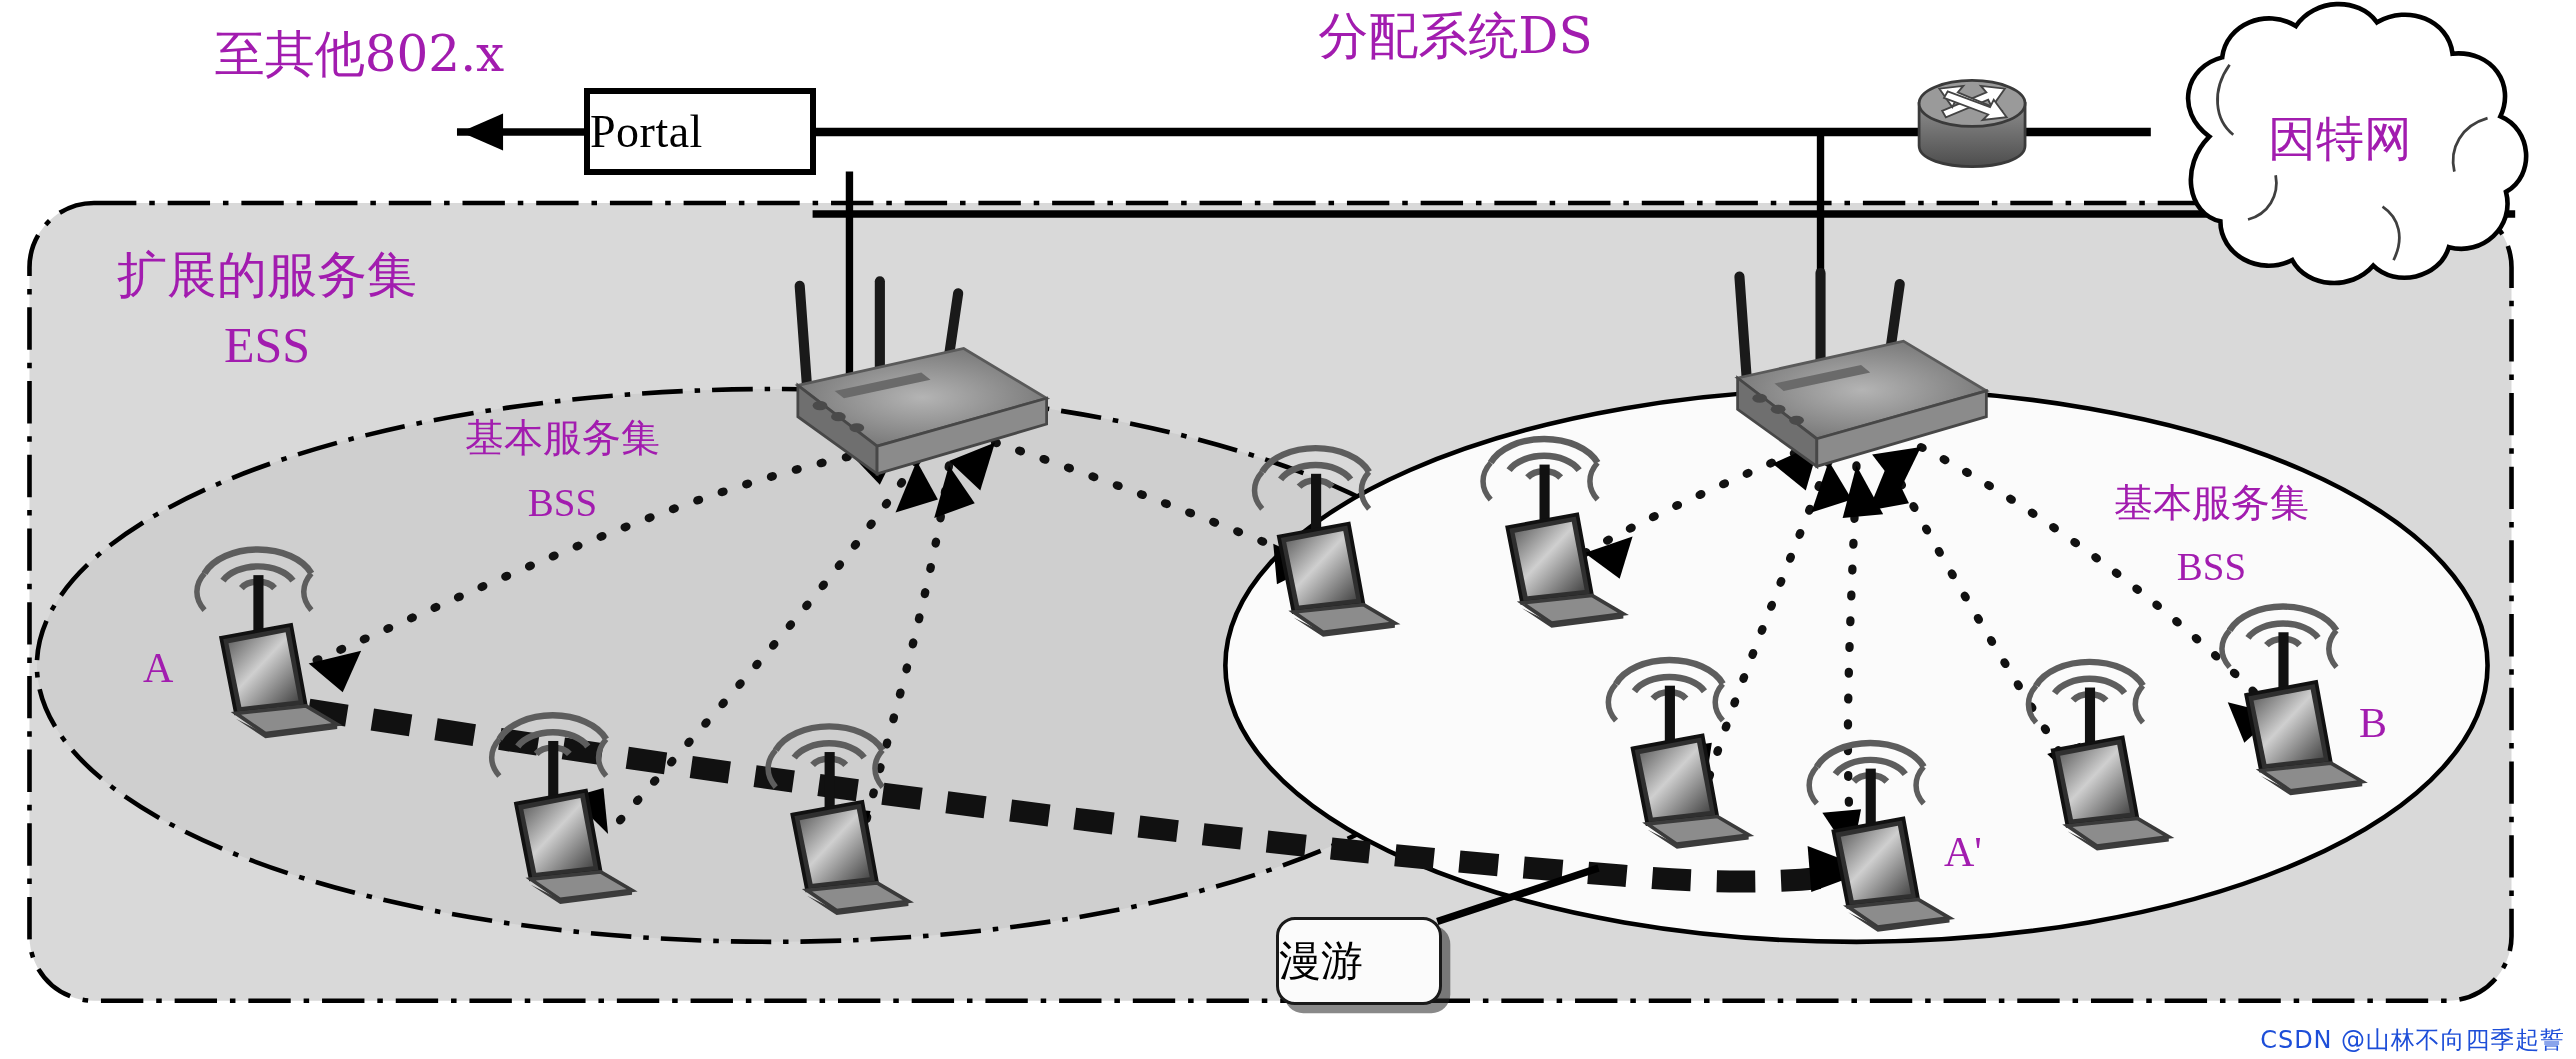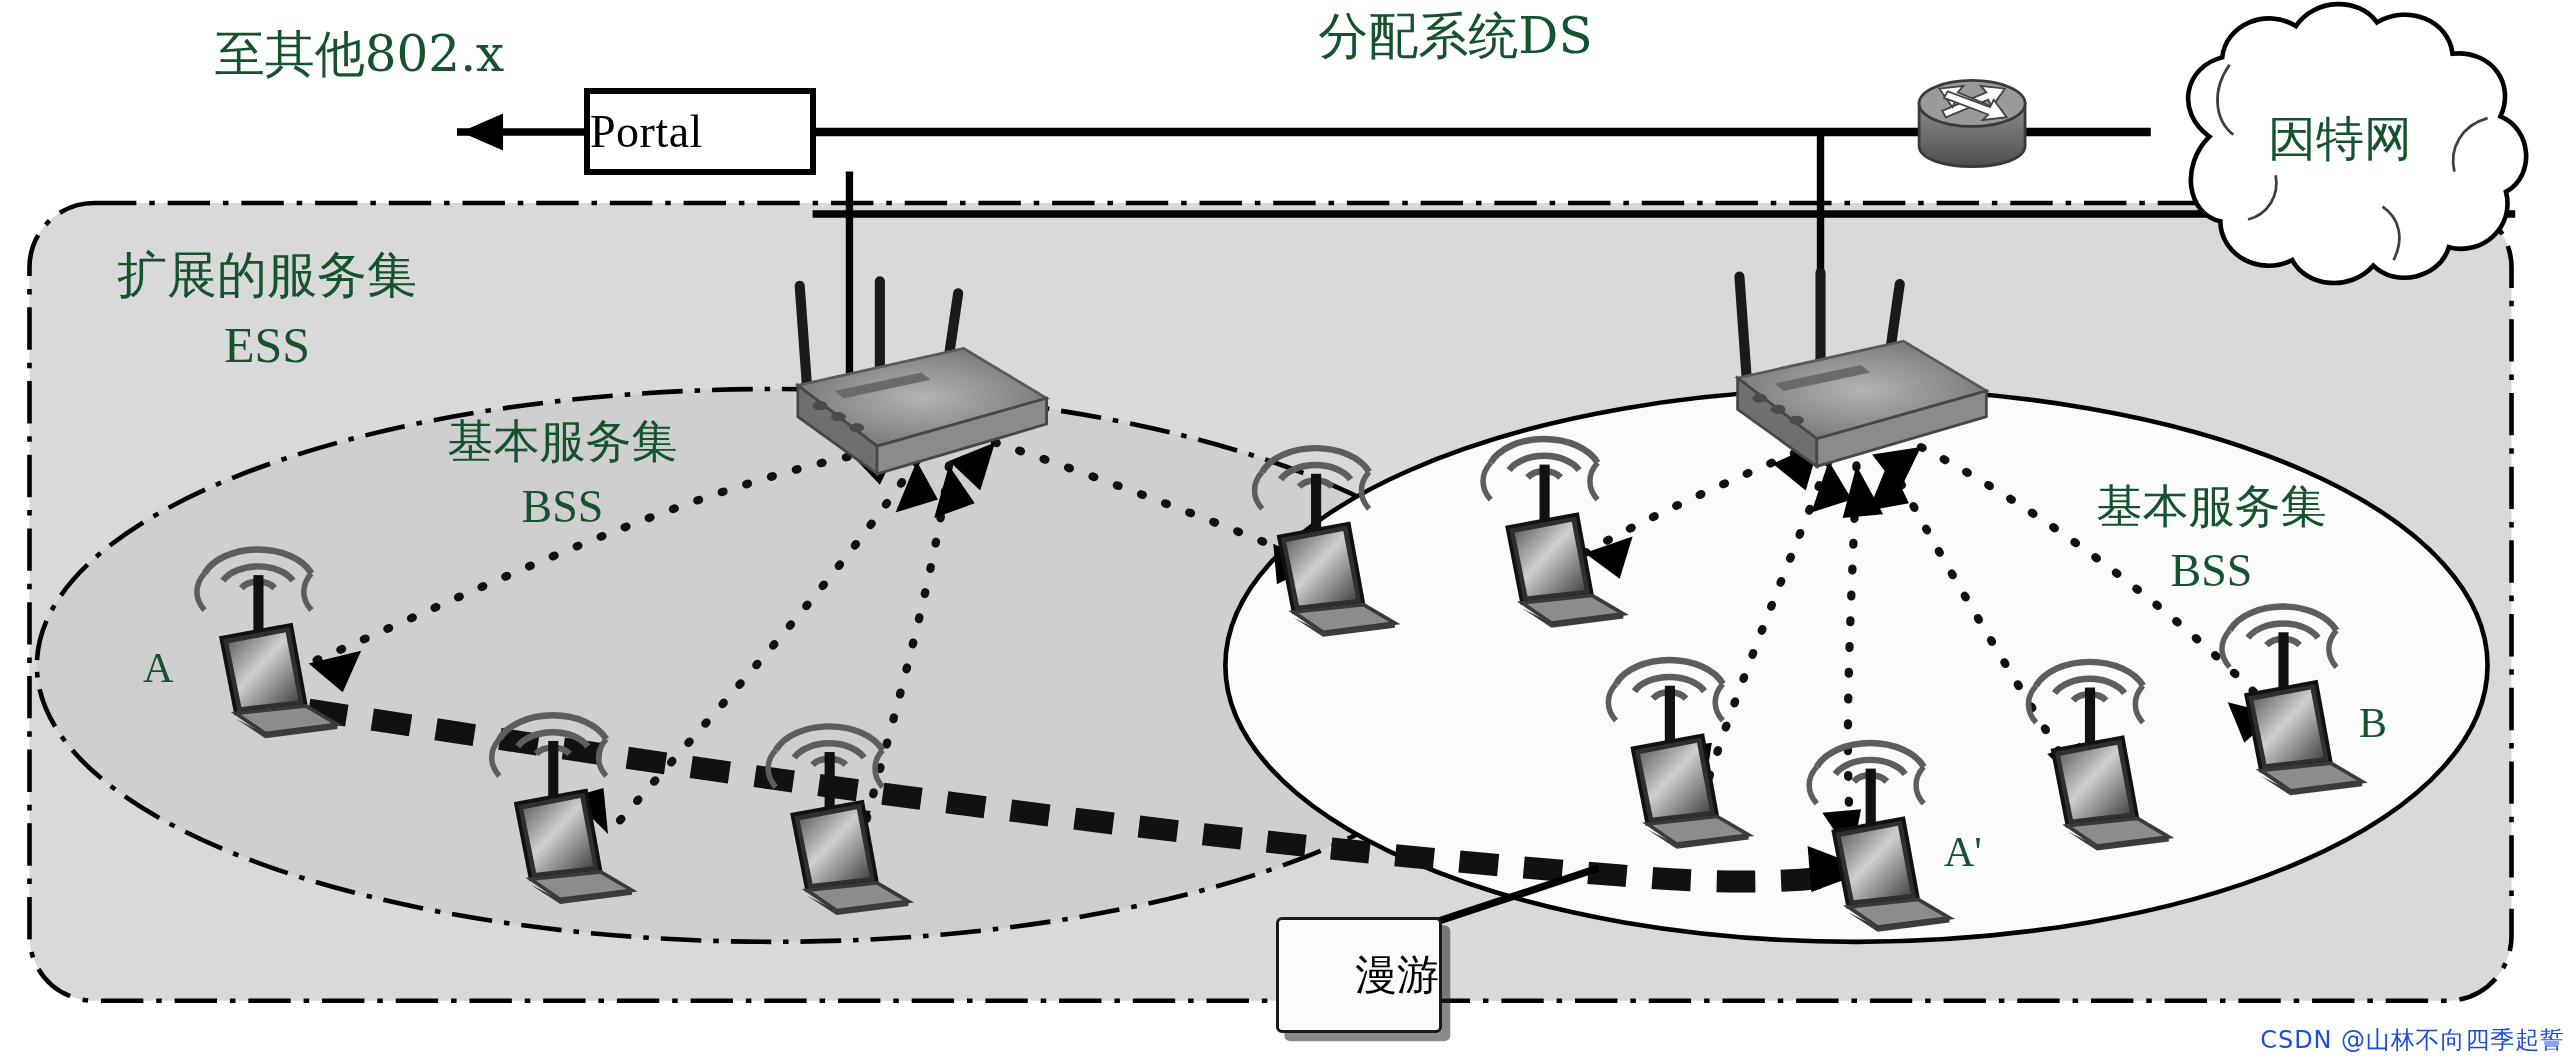--- a/index.html
+++ b/index.html
@@ -11,21 +11,21 @@
     background:#ffffff;
     overflow:hidden;
   }
   #stage svg.layer{
     position:absolute;left:0;top:0;
     width:2576px;height:1060px;
     overflow:visible;
   }
   .txt{
     position:absolute;
-    color:#14532d;
+    color:#a21caf;
     white-space:pre;
     line-height:1.12;
     font-family:"Liberation Serif","DejaVu Serif",serif;
     user-select:none;
   }
   .cn{font-family:"DejaVu Serif","Liberation Serif",serif;}
   .ctr{text-align:center;}
   
   #portal-box{
     position:absolute;
@@ -34,42 +34,42 @@
     border:6.4px solid #000;
     box-sizing:border-box;
     display:flex;align-items:center;justify-content:flex-start;
   }
   #portal-box .lbl{
     font-size:46px;color:#000;letter-spacing:0.5px;
   }
   
   #roam-box{
     position:absolute;
-    left:1276px;top:917px;width:166px;height:116px;
+    left:1276px;top:917px;width:166px;height:88px;
     background:#fbfbfb;
     border:3.7px solid #1a1a1a;
-    border-radius:6px;
+    border-radius:19px;
     box-shadow:8.3px 8.3px 0 rgba(40,40,40,.55);
-    display:flex;align-items:center;justify-content:flex-end;
+    display:flex;align-items:center;justify-content:flex-start;
     box-sizing:border-box;
   }
   #roam-box .lbl{font-size:42px;color:#000;}
   
   #cloud-label{font-size:48px;}
   
   #watermark{
     position:absolute;right:11px;bottom:3.7px;
     font-size:24px;color:#1d4ed8;
     font-family:"DejaVu Sans","Liberation Sans",sans-serif;
     letter-spacing:0.9px;
     white-space:pre;
   }
   
   .t-big{font-size:50px;}
-  .t-med{font-size:46px;}
+  .t-med{font-size:39px;}
   .t-node{font-size:42px;}
 </style>
 </head>
 <body>
 
 <div id="stage">
 
   <svg class="layer" viewBox="0 0 2796 1150">
     <defs>
       <radialGradient id="apTopGrad" x1="0" y1="0" x2="1" y2="1">

